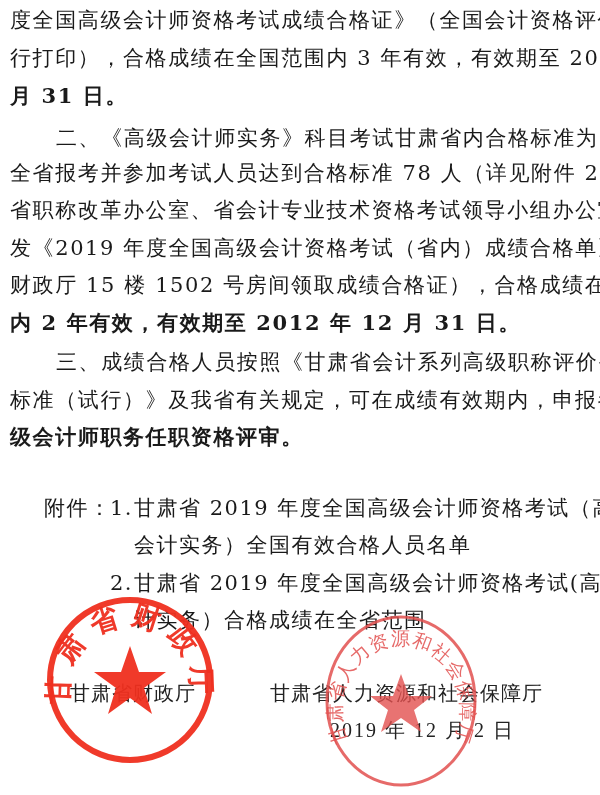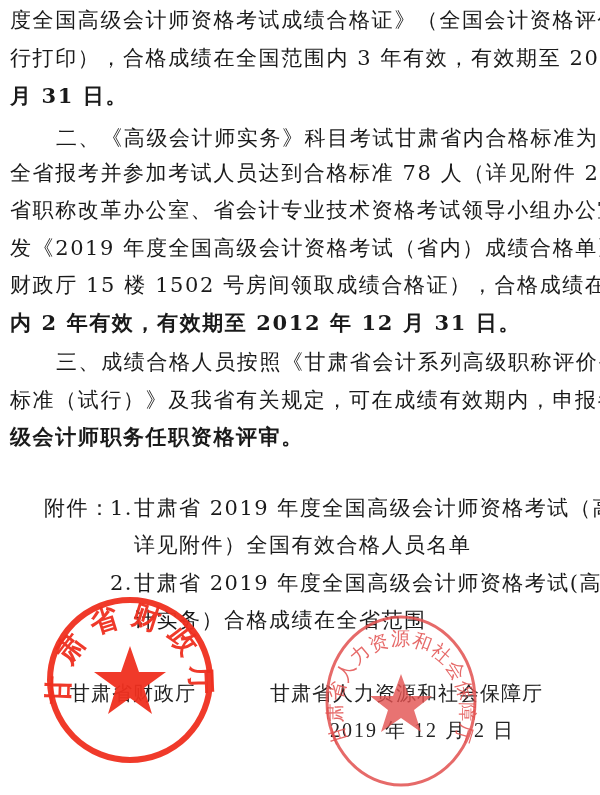--- a/index.html
+++ b/index.html
@@ -49,21 +49,21 @@
   <div>
     <div class="line indent" style="top:350px">三、成绩合格人员按照《甘肃省会计系列高级职称评价条件</div>
     <div class="line" style="top:388px">标准（试行）》及我省有关规定，可在成绩有效期内，申报参加高</div>
     <div class="line last" style="top:425px">级会计师职务任职资格评审。</div>
   </div>
 
   <div>
     <span class="appx" style="left:44px; top:496px">附件：</span>
     <span class="appx" style="left:110px; top:496px">1.</span>
     <span class="appx" style="left:134px; top:496px; width:452px; text-align:justify; text-align-last:justify; display:block;">甘肃省 2019 年度全国高级会计师资格考试（高级</span>
-    <span class="appx" style="left:134px; top:533px">详见附件）全国有效合格人员名单</span>
+    <span class="appx" style="left:134px; top:533px">会计实务）全国有效合格人员名单</span>
 
     <span class="appx" style="left:110px; top:571px">2.</span>
     <span class="appx" style="left:134px; top:571px; width:452px; text-align:justify; text-align-last:justify; display:block;">甘肃省 2019 年度全国高级会计师资格考试(高级会</span>
     <span class="appx" style="left:134px; top:608px">计实务）合格成绩在全省范围</span>
   </div>
 
   <div class="sig" style="left:70px; top:681px">甘肃省财政厅</div>
   <div class="sig" style="left:270px; top:681px">甘肃省人力资源和社会保障厅</div>
   <div class="sig date" style="left:330px; top:718px">2019 年 12 月 2 日</div>
 

